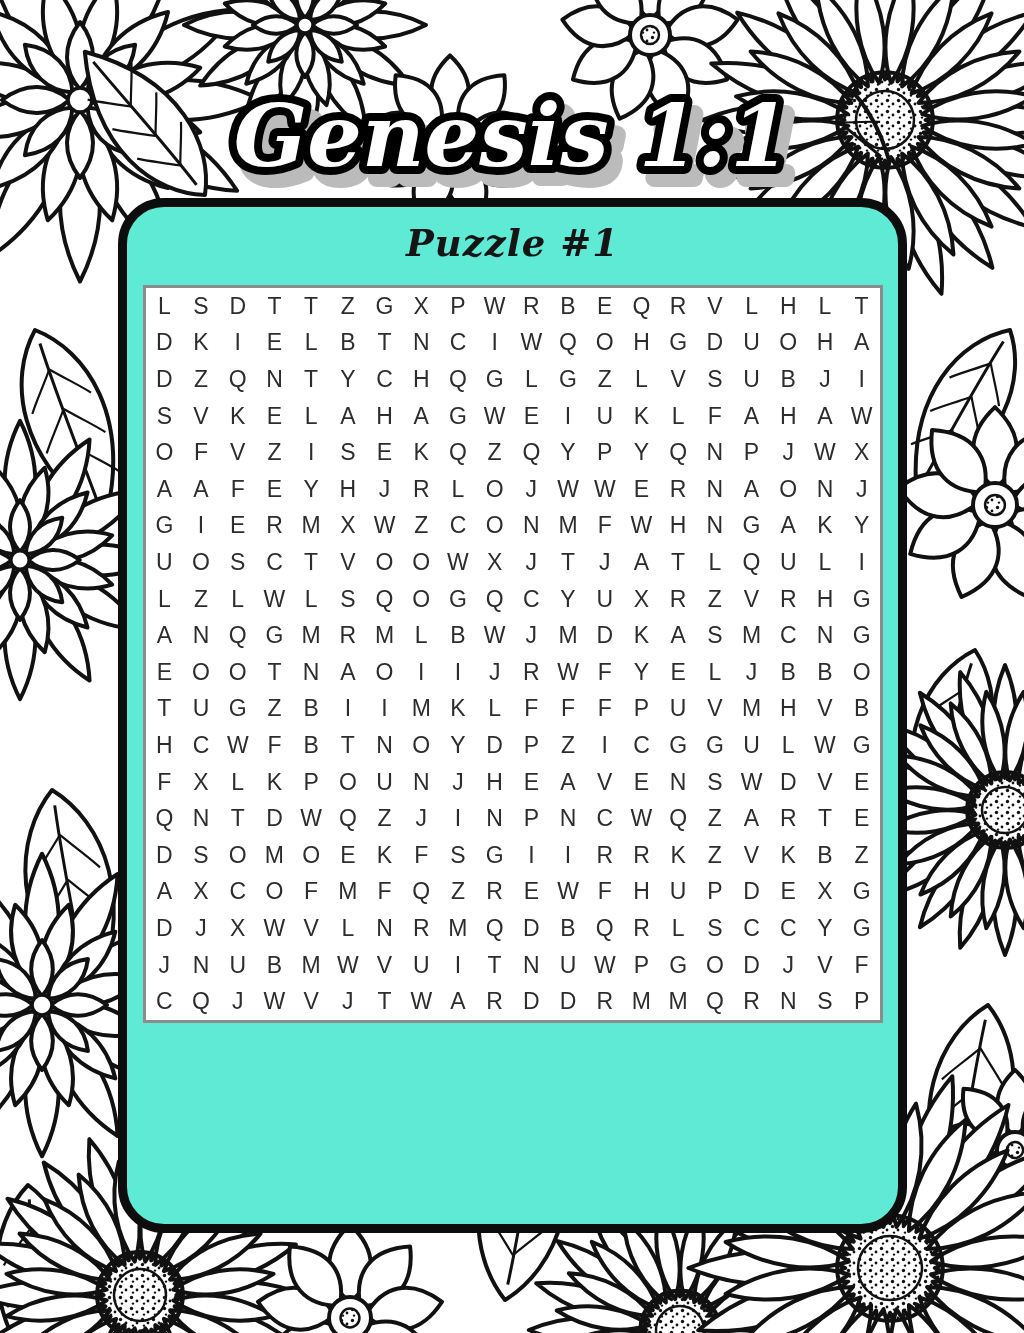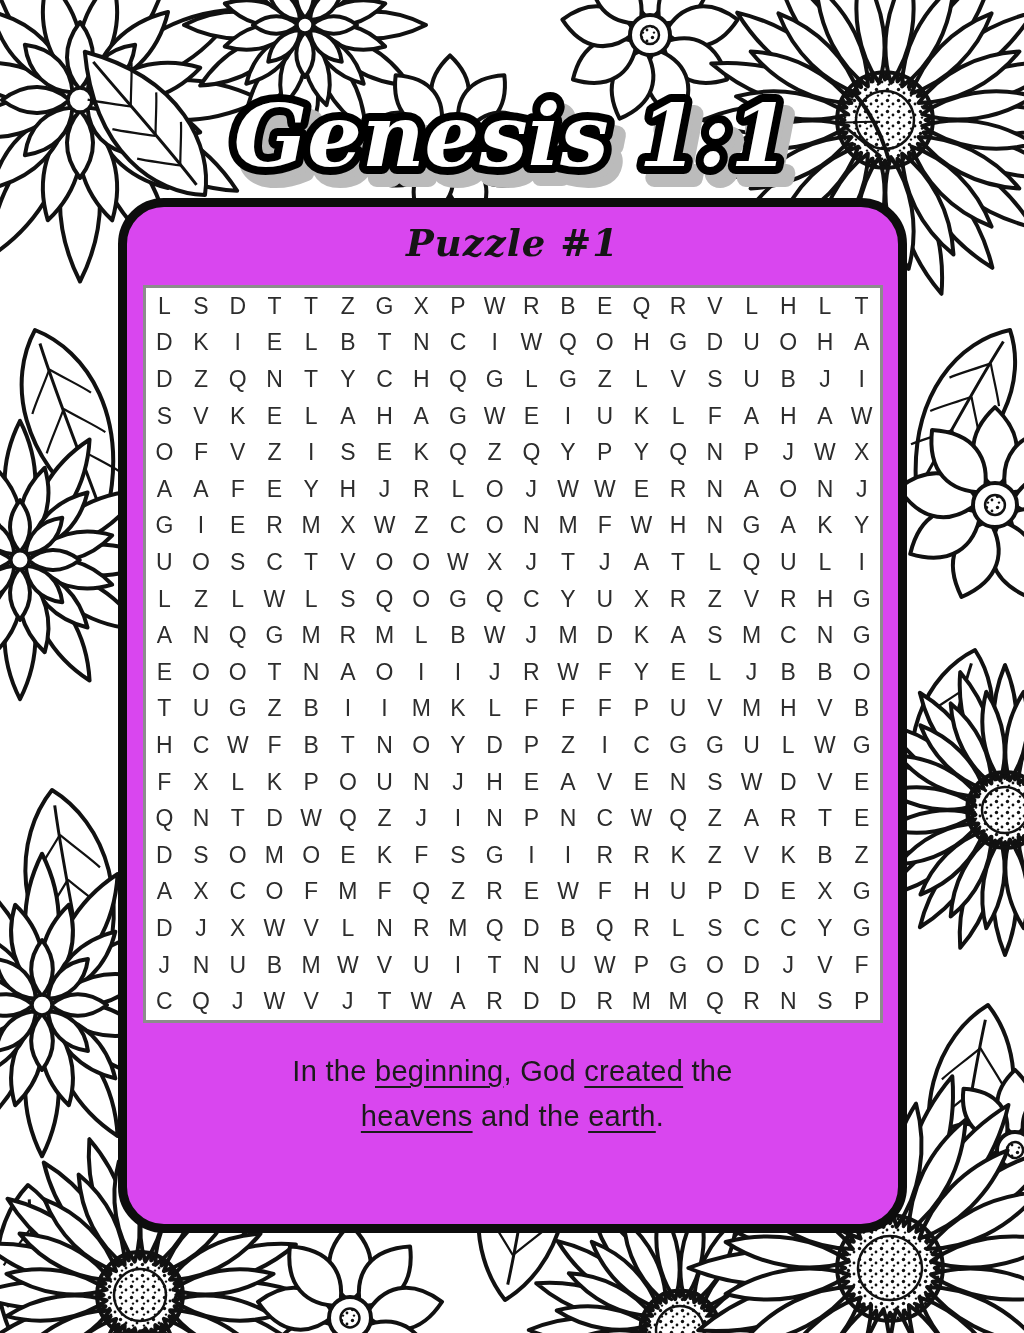--- a/index.html
+++ b/index.html
@@ -11,21 +11,21 @@
   }
   .bg{
     position:absolute; left:0; top:0; z-index:0;
   }
   .title-svg{
     position:absolute; left:0; top:0; z-index:3;
   }
   .card{
     position:absolute; left:118px; top:198px;
     width:789px; height:1035px;
-    background:#d946ef;
+    background:#5eead4;
     border:9px solid #0d0d0d;
     border-radius:46px;
     box-sizing:border-box;
     z-index:2;
   }
   .puzzle-heading{
     position:absolute; left:0; top:14px; width:771px;
     text-align:center;
     font-family:"DejaVu Serif", serif;
     font-style:italic; font-weight:bold;
@@ -1743,17 +1743,13 @@
         <span class="cell">R</span>
         <span class="cell">M</span>
         <span class="cell">M</span>
         <span class="cell">Q</span>
         <span class="cell">R</span>
         <span class="cell">N</span>
         <span class="cell">S</span>
         <span class="cell">P</span>
       </div>
   </div>
-  <div class="verse" id="verse">
-      <div><span>In the </span><span class="u">beginning</span><span>, God </span><span class="u">created</span><span> the</span></div>
-      <div><span class="u">heavens</span><span> and the </span><span class="u">earth</span><span>.</span></div>
-    </div>
 </div>
 
 </body></html>

